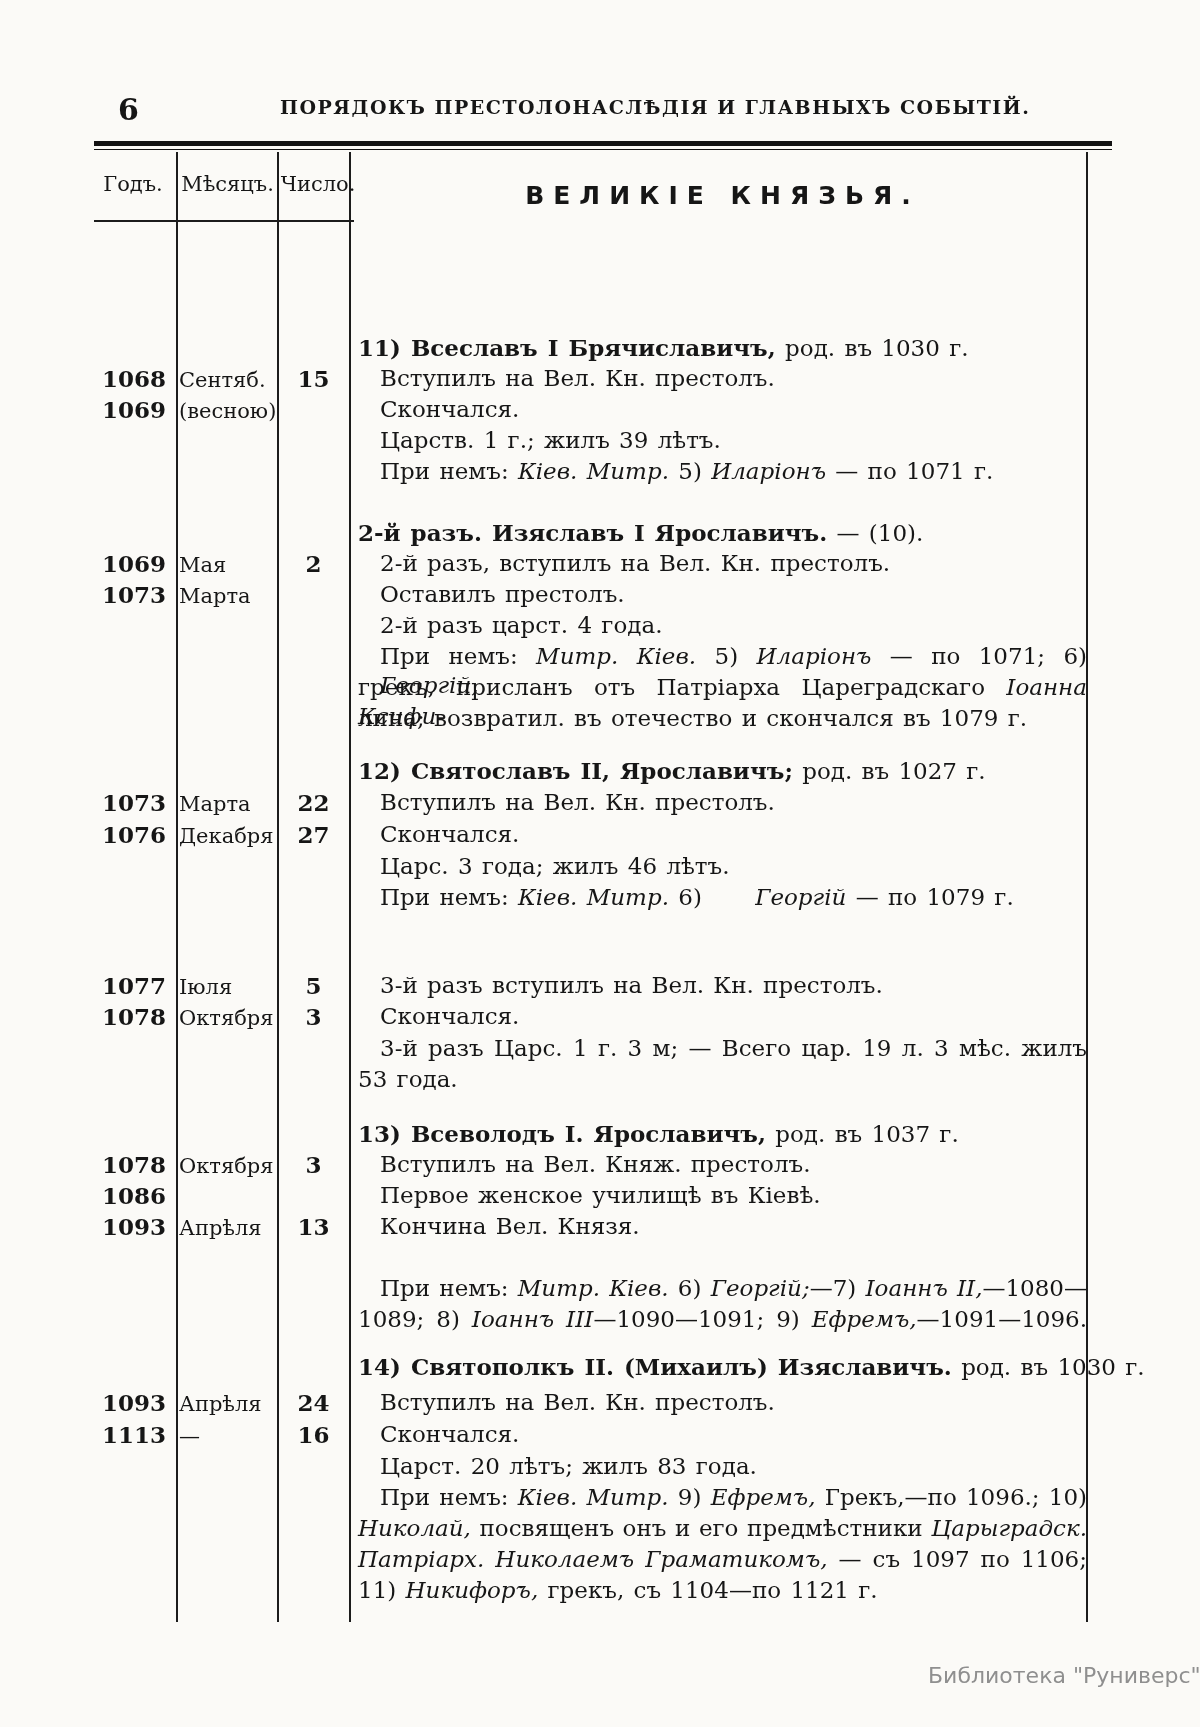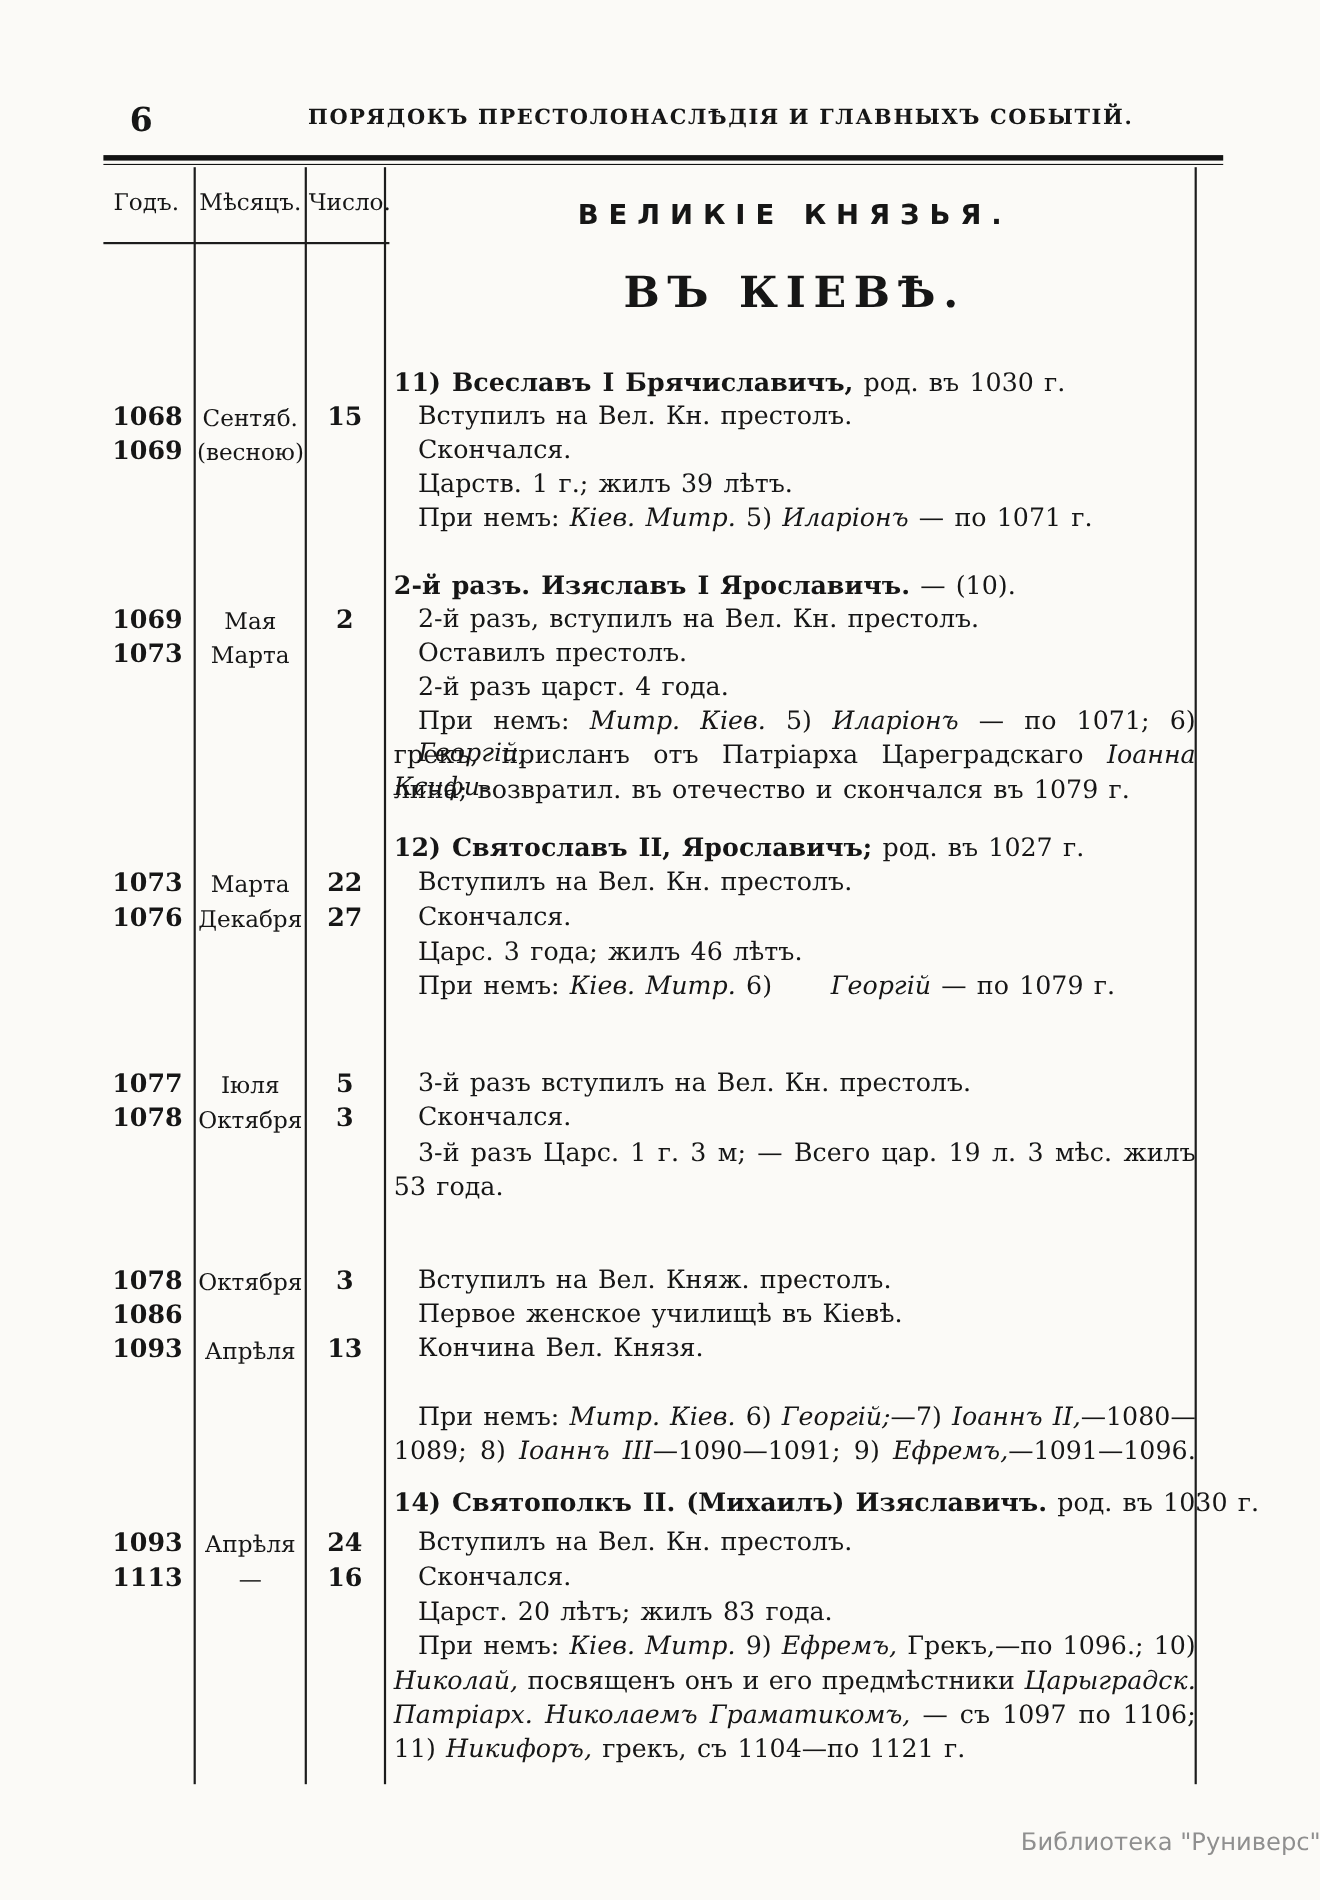--- a/index.html
+++ b/index.html
@@ -43,21 +43,21 @@
     text-align:center; font-family:"DejaVu Sans", sans-serif;
     font-size:25px; font-weight:bold; letter-spacing:9px; white-space:nowrap;
   }
   .title2 {
     position:absolute; left:358px; top:243px; width:729px;
     text-align:center; font-size:39px; font-weight:bold; letter-spacing:7px; white-space:nowrap;
   }
 
   .cy, .cm, .cd { position:absolute; font-size:23px; line-height:29px; white-space:nowrap; }
   .cy { left:86px;  width:80px; text-align:right;  font-weight:bold; }
-  .cm { left:179px; width:97px; text-align:center; font-size:21px; }
+  .cm { left:179px; width:97px; text-align:left; font-size:21px; }
   .cd { left:280px; width:67px; text-align:center; font-weight:bold; }
 
   .ln {
     position:absolute; left:358px; width:729px;
     font-size:23px; line-height:29px; white-space:nowrap; word-spacing:2px;
   }
   .ln.ind  { left:380px; width:707px; }
   .ln.just { white-space:normal; text-align:justify; text-align-last:justify; word-spacing:normal; }
 
   .watermark {
@@ -81,21 +81,20 @@
   <div class="vline v2"></div>
   <div class="vline v3"></div>
   <div class="vline v4"></div>
 
   <div class="colhead ch-year">Годъ.</div>
   <div class="colhead ch-month">Мѣсяцъ.</div>
   <div class="colhead ch-day">Число.</div>
   <div class="colhead-rule"></div>
 
   <div class="title1">ВЕЛИКІЕ КНЯЗЬЯ.</div>
-  <div class="title2">ВЪ КІЕВѢ.</div>
 
   <div class="cy" style="top:364px">1068</div>
   <div class="cm" style="top:366px">Сентяб.</div>
   <div class="cd" style="top:364px">15</div>
 
   <div class="cy" style="top:395px">1069</div>
   <div class="cm" style="top:397px">(весною)</div>
 
   <div class="cy" style="top:549px">1069</div>
   <div class="cm" style="top:551px">Мая</div>
@@ -156,20 +155,21 @@
   <div class="ln ind" style="top:788px"><span>Вступилъ на Вел. Кн. престолъ.</span></div>
   <div class="ln ind" style="top:820px"><span>Скончался.</span></div>
   <div class="ln ind" style="top:852px"><span>Царс. 3 года; жилъ 46 лѣтъ.</span></div>
   <div class="ln ind" style="top:883px"><span>При немъ: </span><span style="font-style: italic;">Кіев. Митр.</span><span> 6) </span><span style="font-style: italic; margin-left: 44px;">Георгій</span><span> — по 1079 г.</span></div>
 
   <div class="ln ind" style="top:971px"><span>3-й разъ вступилъ на Вел. Кн. престолъ.</span></div>
   <div class="ln ind" style="top:1002px"><span>Скончался.</span></div>
   <div class="ln ind just" style="top:1034px"><span>3-й разъ Царс. 1 г. 3 м; — Всего цар. 19 л. 3 мѣс. жилъ</span></div>
   <div class="ln" style="top:1065px"><span>53 года.</span></div>
 
+  <div class="ln" style="top:1119px"><span style="font-weight: bold;">13) Всеволодъ I. Ярославичъ,</span><span> род. въ 1037 г.</span></div>
   <div class="ln ind" style="top:1150px"><span>Вступилъ на Вел. Княж. престолъ.</span></div>
   <div class="ln ind" style="top:1181px"><span>Первое женское училищѣ въ Кіевѣ.</span></div>
   <div class="ln ind" style="top:1212px"><span>Кончина Вел. Князя.</span></div>
   <div class="ln ind just" style="top:1274px"><span>При немъ: </span><span style="font-style: italic;">Митр. Кіев.</span><span> 6) </span><span style="font-style: italic;">Георгій;</span><span>—7) </span><span style="font-style: italic;">Іоаннъ II,</span><span>—1080—</span></div>
   <div class="ln just" style="top:1305px"><span>1089; 8) </span><span style="font-style: italic;">Іоаннъ III</span><span>—1090—1091; 9) </span><span style="font-style: italic;">Ефремъ,</span><span>—1091—1096.</span></div>
 
   <div class="ln" style="top:1352px"><span style="font-weight: bold;">14) Святополкъ II. (Михаилъ) Изяславичъ.</span><span> род. въ 1030 г.</span></div>
   <div class="ln ind" style="top:1388px"><span>Вступилъ на Вел. Кн. престолъ.</span></div>
   <div class="ln ind" style="top:1420px"><span>Скончался.</span></div>
   <div class="ln ind" style="top:1452px"><span>Царст. 20 лѣтъ; жилъ 83 года.</span></div>

